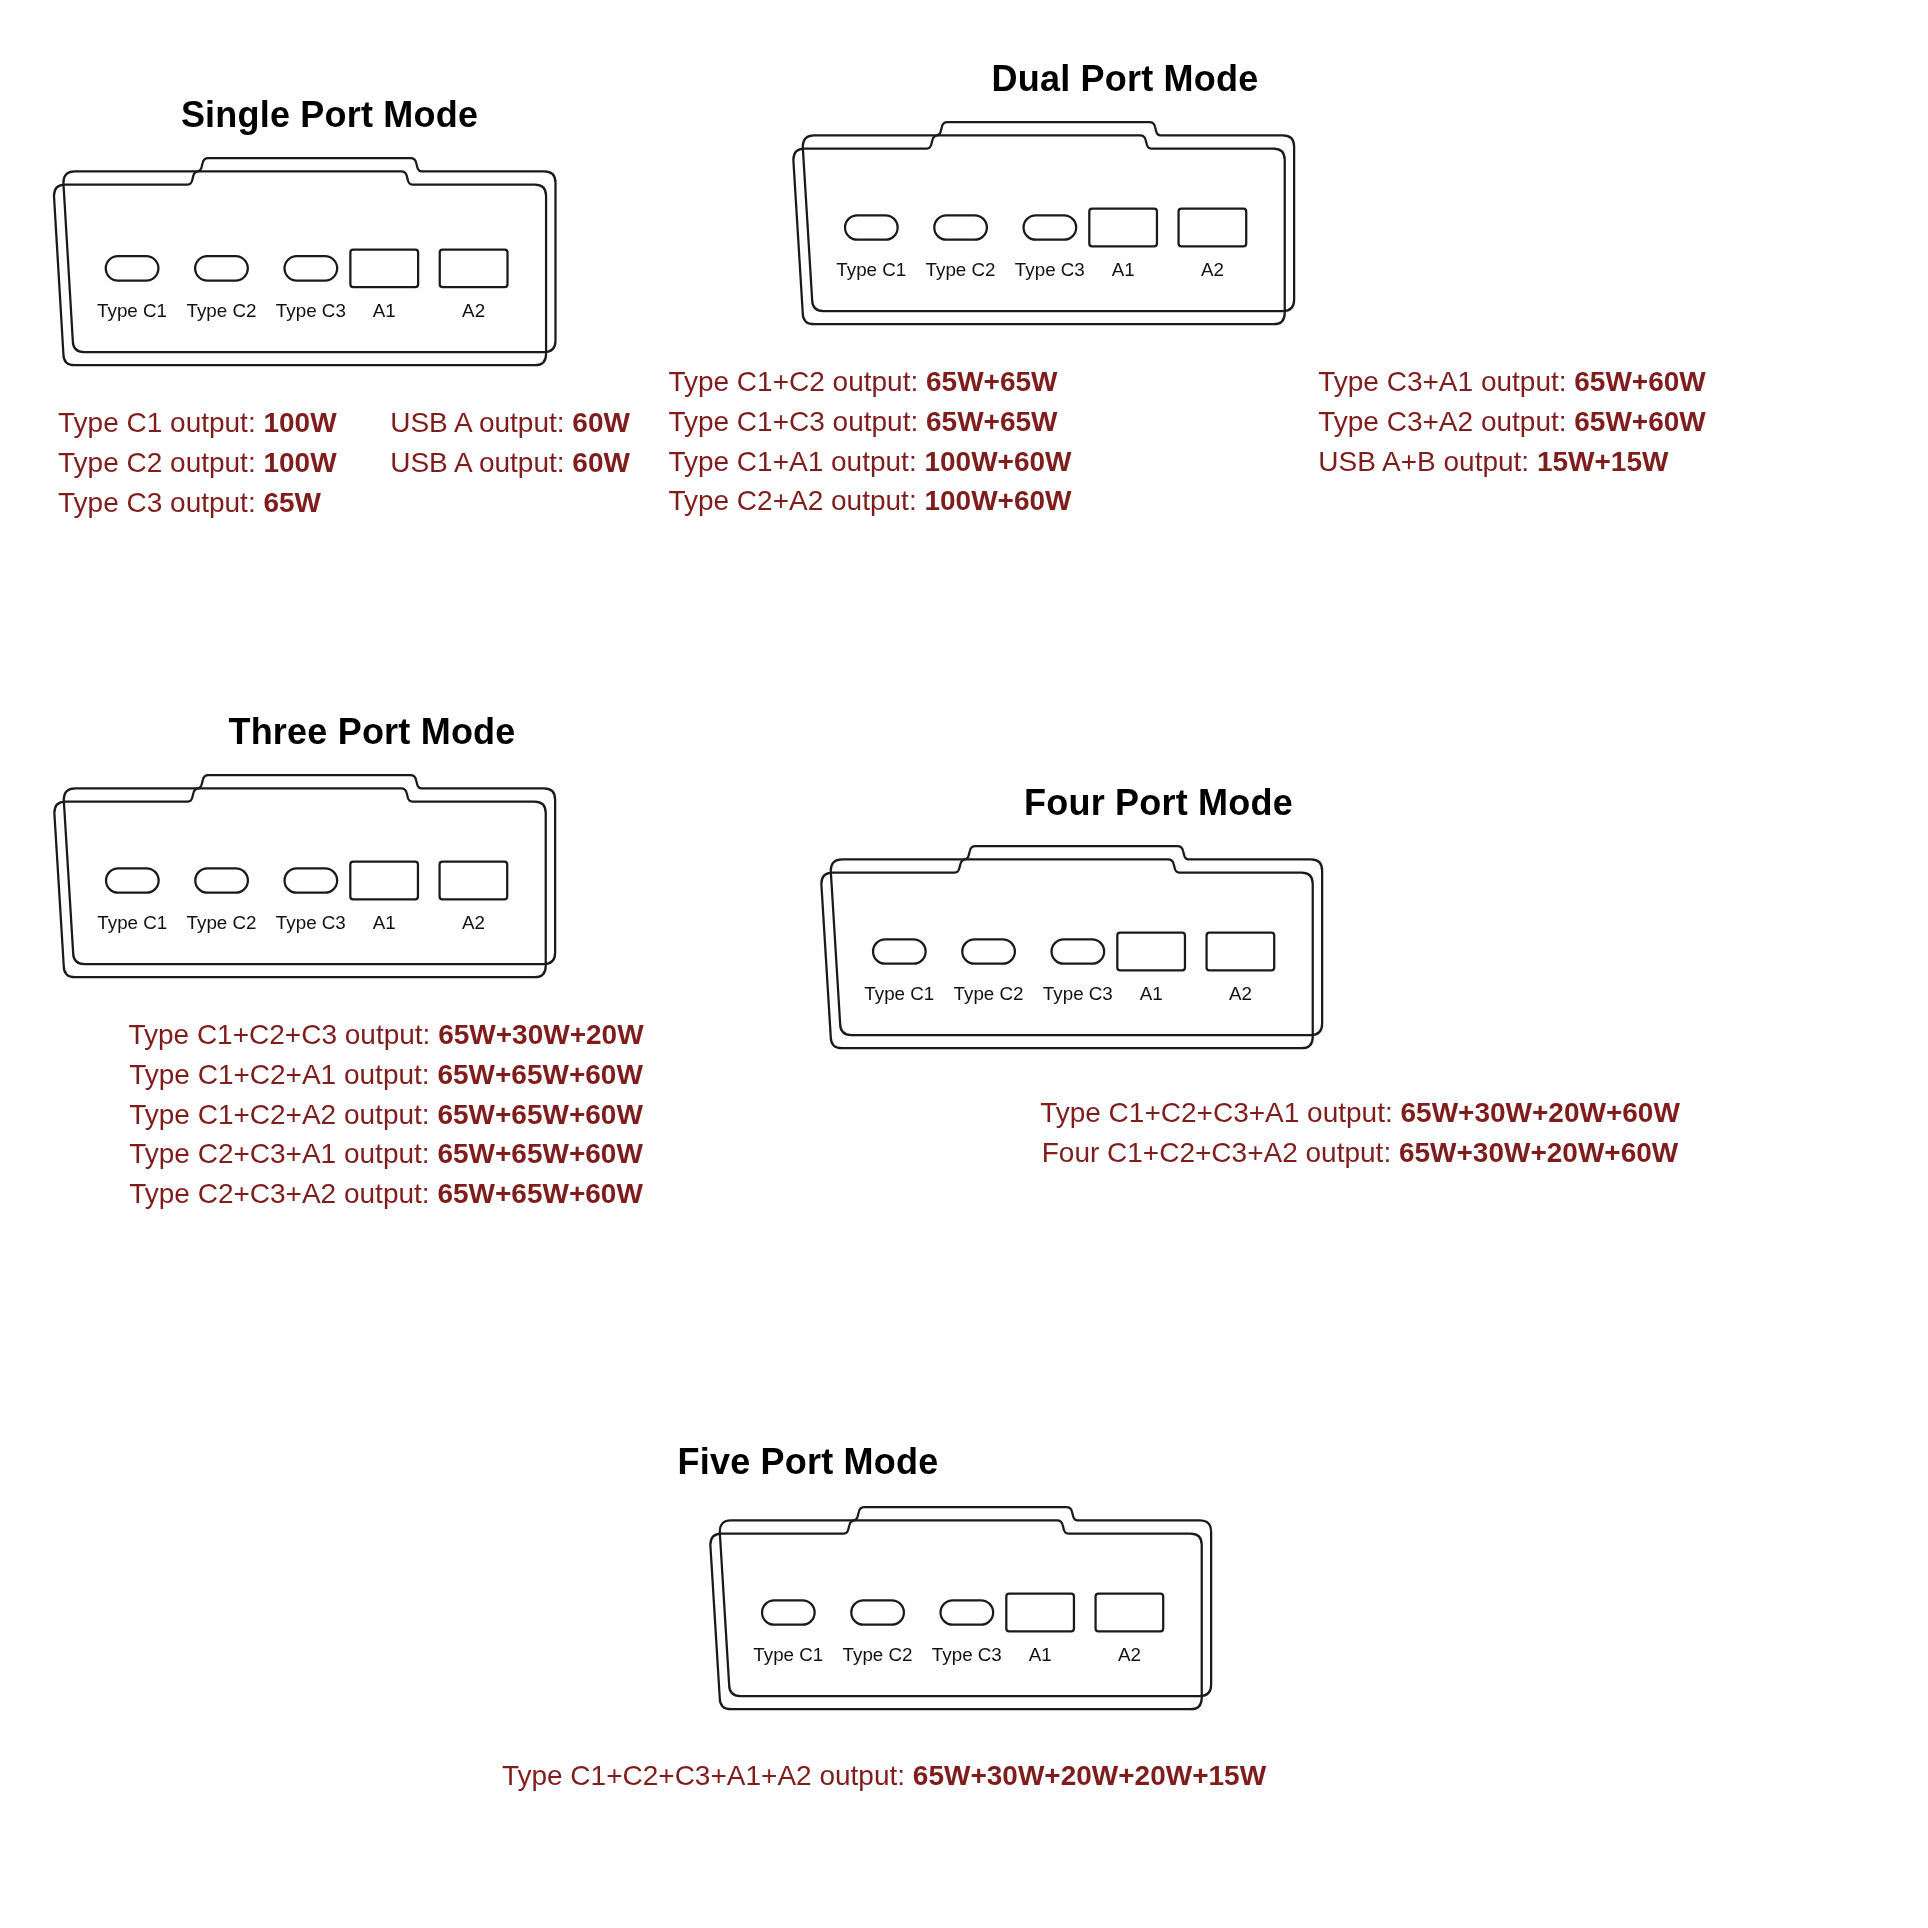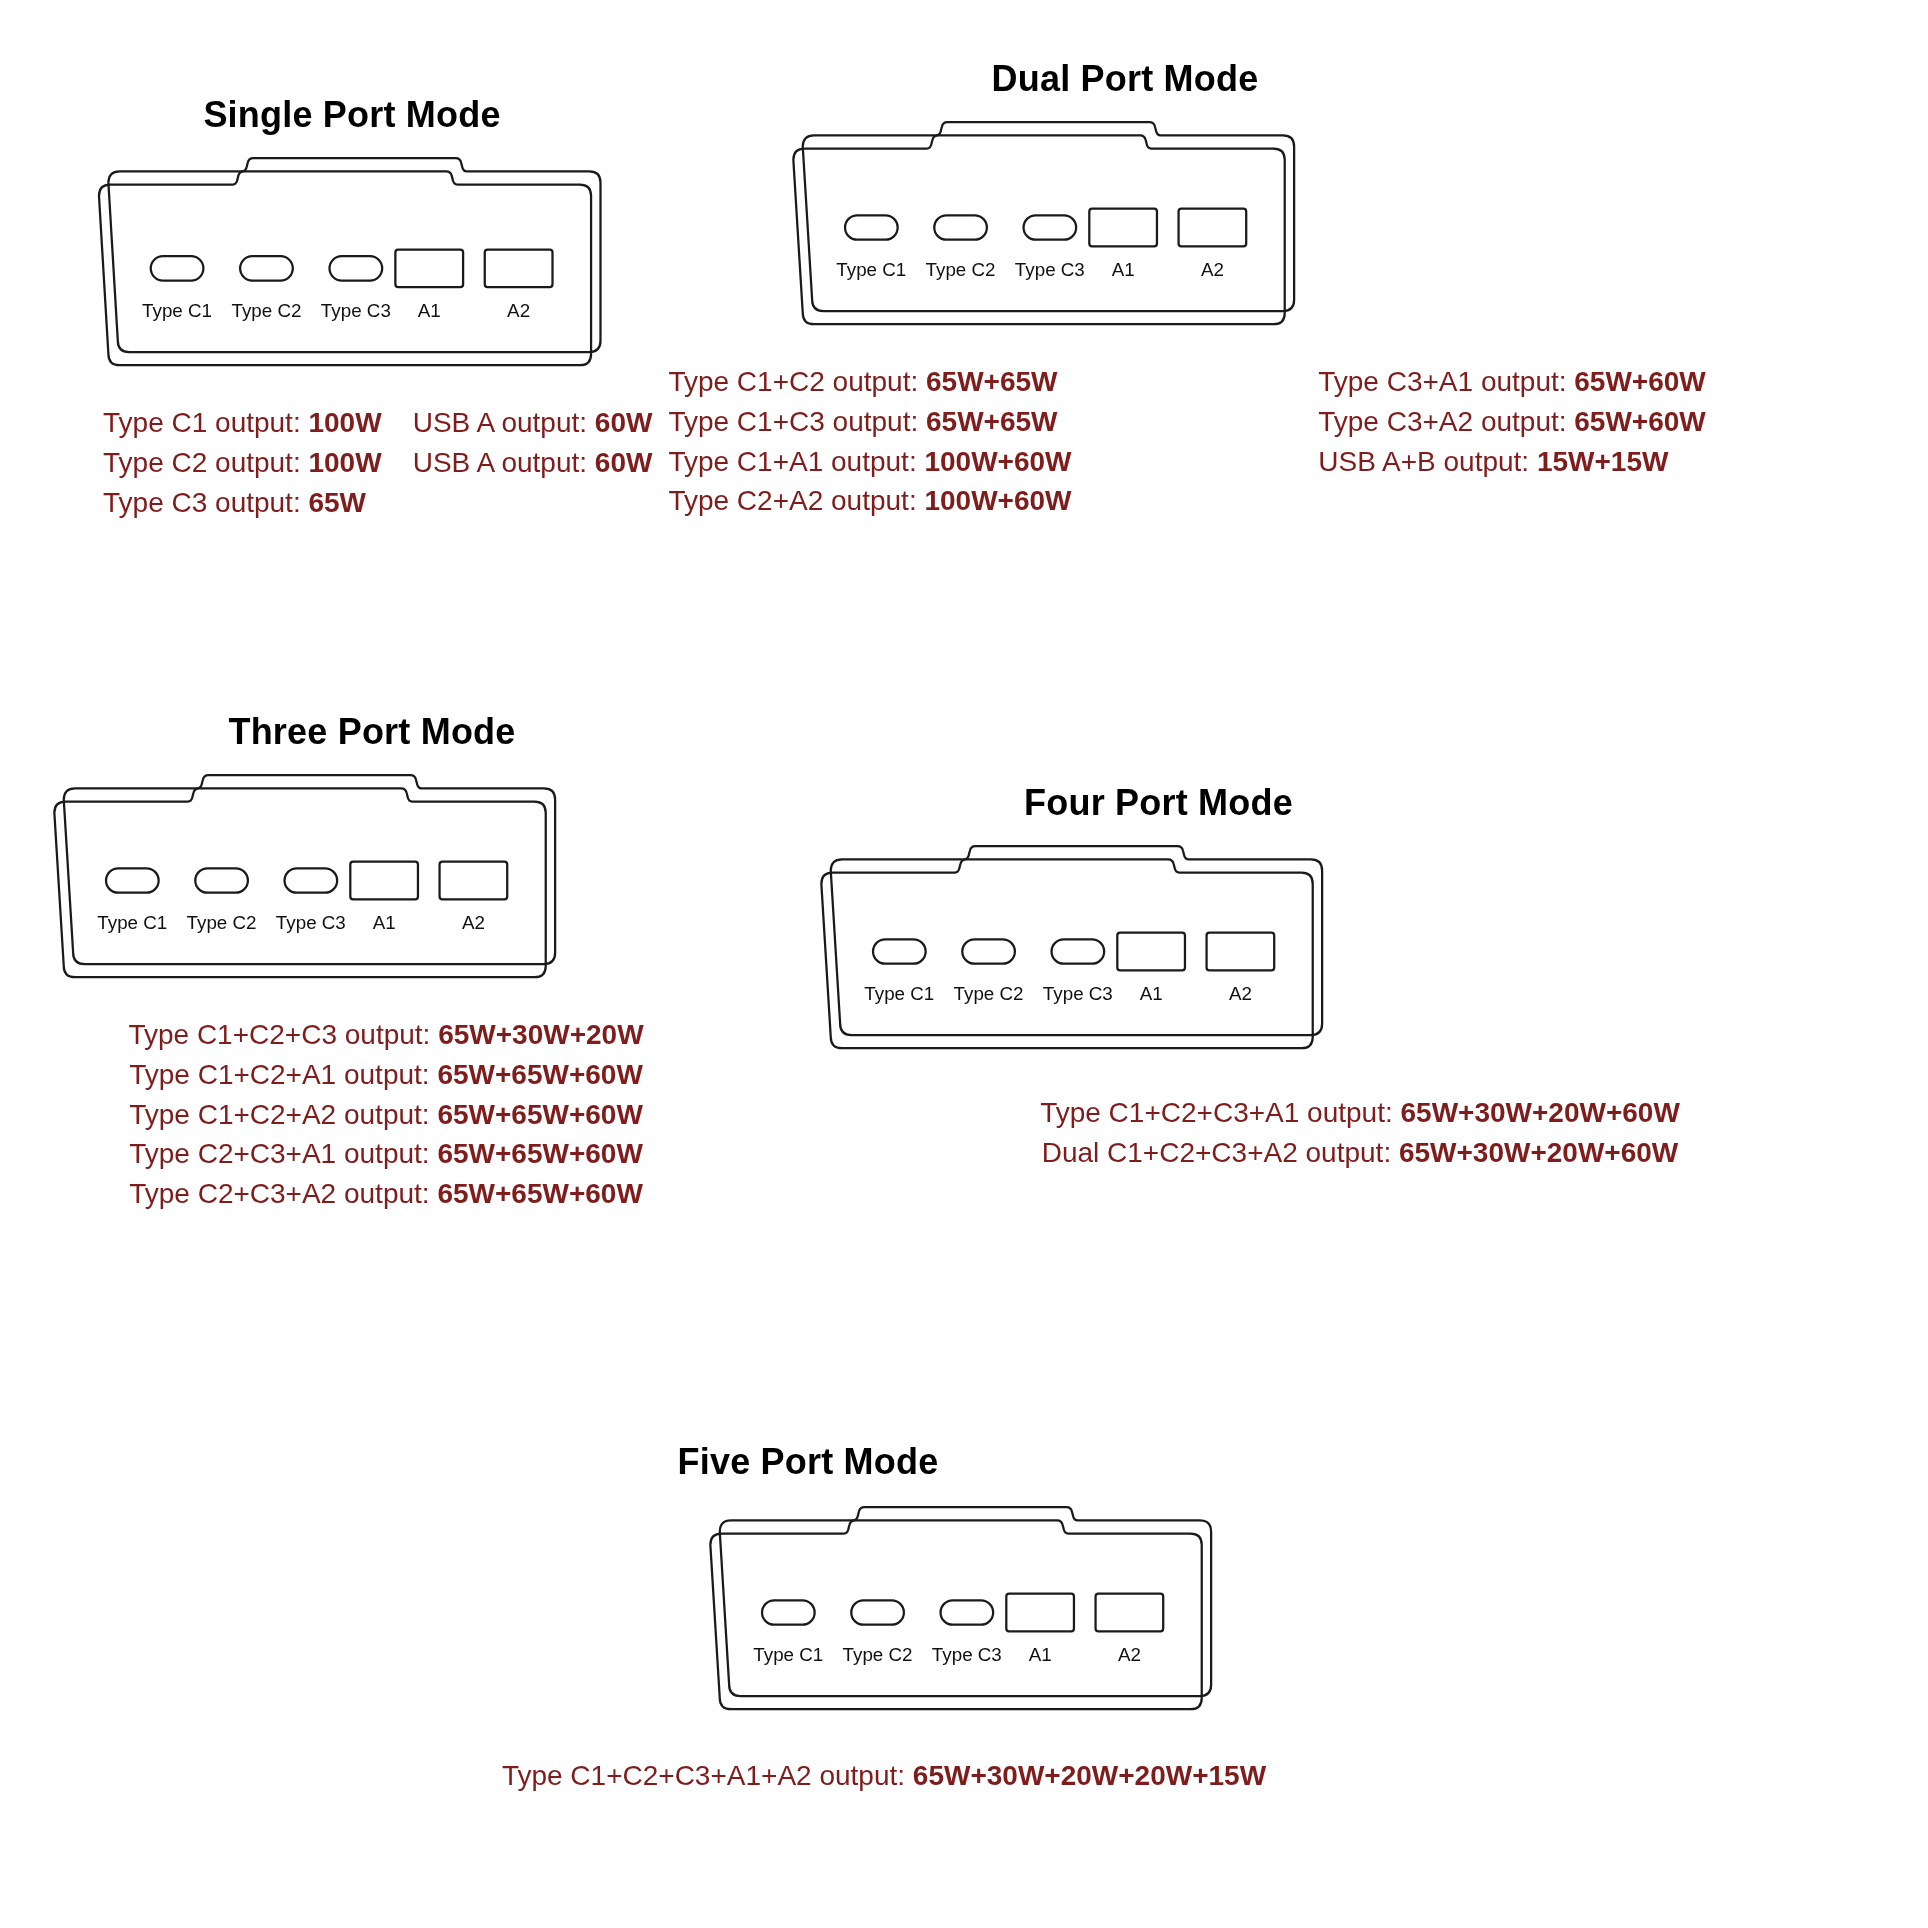--- a/index.html
+++ b/index.html
@@ -64,21 +64,21 @@
     grid-template-columns: auto auto;
     column-gap: 24.5px;
     row-gap: 0px;
   }
   .specs.two-col .cell { line-height: 1.42; }
   .specs.stack-center { text-align: center; padding-left: 28px; }
 </style>
 </head>
 <body>
 
-<div class="section" style="left:0px; top:94px; width:659px;padding-left:45px;">
+<div class="section" style="left:0px; top:94px; width:659px;">
   <div class="mode-title">Single Port Mode</div>
 
   <div class="device" style="margin-top:26px; margin-left:52px;">
     <svg width="513" height="207" viewBox="0 0 545 220">
       <path class="dev-stroke" d="M12 22 q0 -12 12 -12 h130 q4 0 5 -5 l1 -4 q1 -5 6 -5 h215 q5 0 6 5 l1 4 q1 5 5 5 h130 q12 0 12 12 v168 q0 12 -12 12 h-489 q-12 0 -12 -12 z"></path>
       <path class="dev-stroke" d="M2 36 q0 -12 12 -12 h130 q4 0 5 -5 l1 -4 q1 -5 6 -5 h215 q5 0 6 5 l1 4 q1 5 5 5 h130 q12 0 12 12 v168 q0 12 -12 12 h-489 q-12 0 -12 -12 z"></path>
 
       <rect class="port-stroke" x="57" y="100" width="56" height="26" rx="13"></rect>
       <rect class="port-stroke" x="152" y="100" width="56" height="26" rx="13"></rect>
       <rect class="port-stroke" x="247" y="100" width="56" height="26" rx="13"></rect>
@@ -191,21 +191,21 @@
       <text class="port-label" x="85" y="160" font-size="20">Type C1</text>
       <text class="port-label" x="180" y="160" font-size="20">Type C2</text>
       <text class="port-label" x="275" y="160" font-size="20">Type C3</text>
       <text class="port-label" x="353" y="160" font-size="20">A1</text>
       <text class="port-label" x="448" y="160" font-size="20">A2</text>
     </svg>
   </div>
 
   <div class="specs stack-center" style="margin-top:41px; width:1166px;">
     <div class="spec-line"><span>Type C1+C2+C3+A1 output: </span><span class="val">65W+30W+20W+60W</span></div>
-    <div class="spec-line"><span>Dual C1+C2+C3+A2 output: </span><span class="val">65W+30W+20W+60W</span></div>
+    <div class="spec-line"><span>Four C1+C2+C3+A2 output: </span><span class="val">65W+30W+20W+60W</span></div>
   </div>
 </div>
 
 <div class="section" style="left:0px; top:1441px; width:1928px;">
   <div class="mode-title" style="width:1616px;">Five Port Mode</div>
 
   <div class="device" style="margin-top:28px; margin-left:708px;">
     <svg width="513" height="202" viewBox="0 0 545 215">
       <path class="dev-stroke" d="M12 22 q0 -12 12 -12 h130 q4 0 5 -5 l1 -4 q1 -5 6 -5 h215 q5 0 6 5 l1 4 q1 5 5 5 h130 q12 0 12 12 v163 q0 12 -12 12 h-489 q-12 0 -12 -12 z"></path>
       <path class="dev-stroke" d="M2 36 q0 -12 12 -12 h130 q4 0 5 -5 l1 -4 q1 -5 6 -5 h215 q5 0 6 5 l1 4 q1 5 5 5 h130 q12 0 12 12 v163 q0 12 -12 12 h-489 q-12 0 -12 -12 z"></path>

